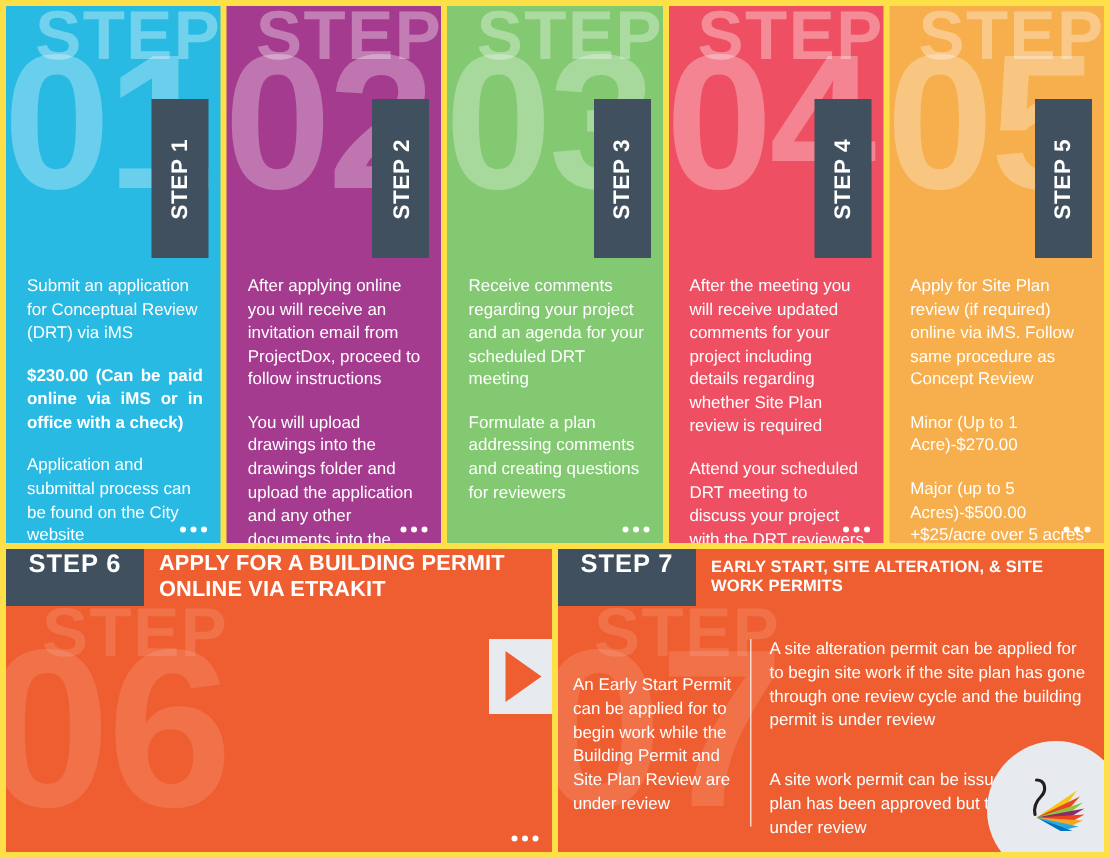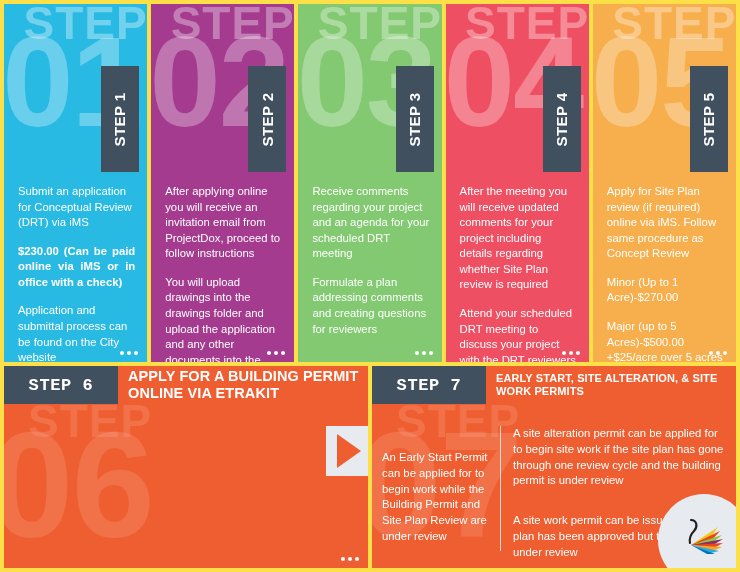--- a/index.html
+++ b/index.html
@@ -152,30 +152,28 @@
     pointer-events: none;
   }
   .panel-head {
     position: relative;
     height: 38px;
     display: flex;
     align-items: stretch;
     z-index: 3;
   }
   .panel-tab {
-    width: 114px;
+    width: 92px;
     background: #40505f;
     display: flex;
-    align-items: center;
     justify-content: center;
     color: #ffffff;
     font-size: 17px;
     font-weight: bold;
     letter-spacing: 0.6px;
-    font-family: Liberation Mono, monospace;
   }
   .panel-title {
     flex: 1;
     display: flex;
     align-items: center;
     padding-left: 10px;
     padding-right: 6px;
     color: #ffffff;
     font-size: 14.5px;
     font-weight: bold;

